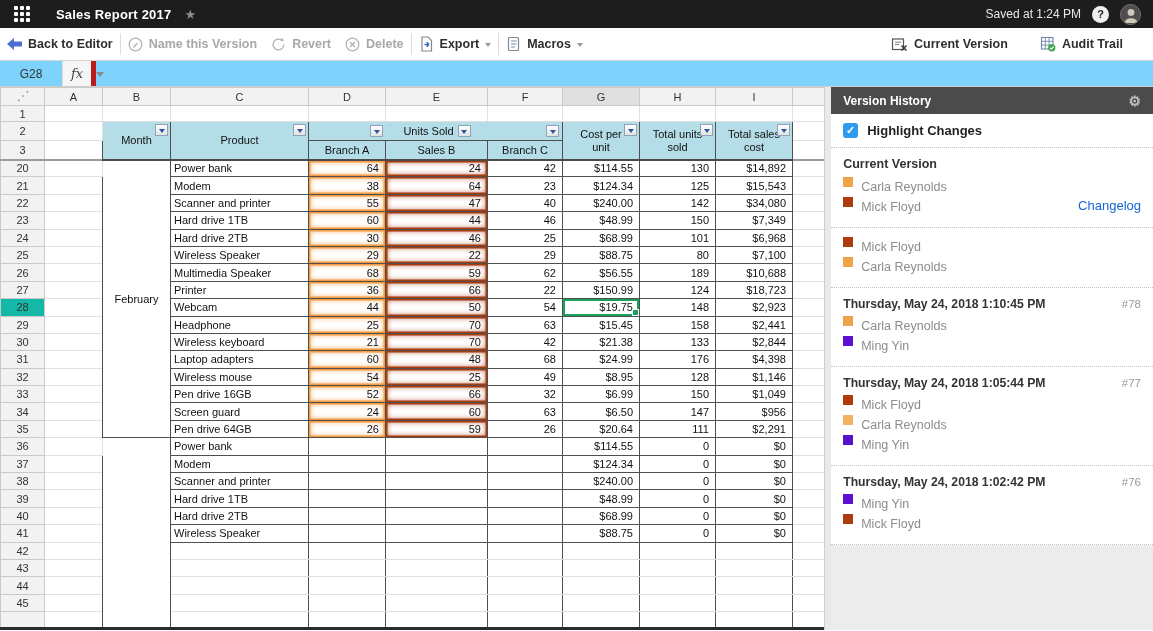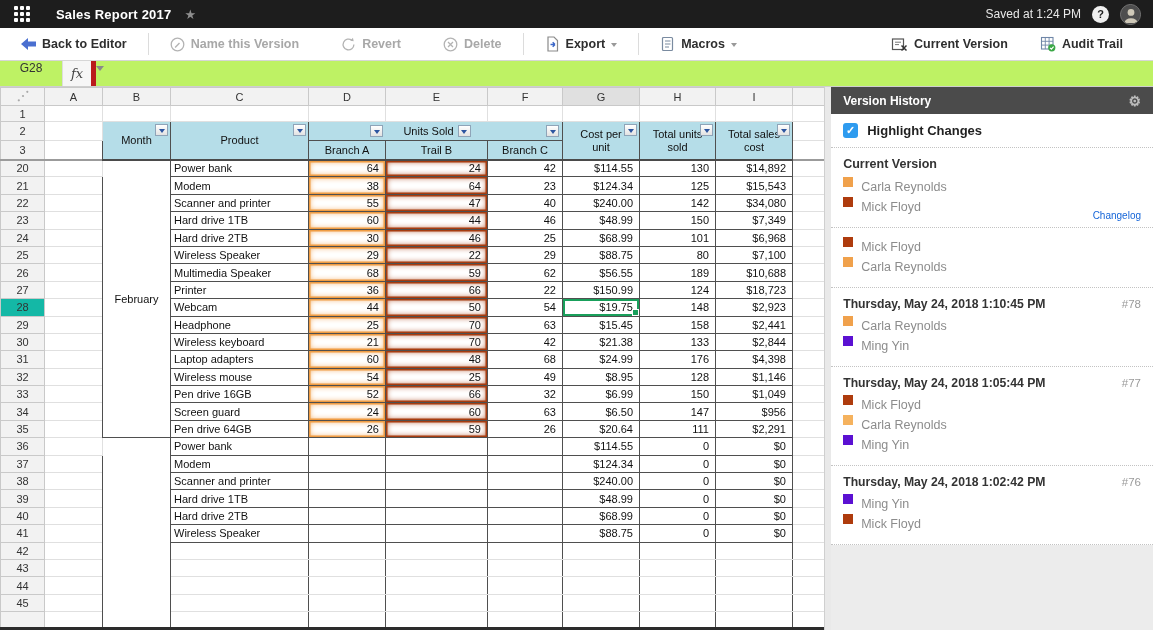--- a/index.html
+++ b/index.html
@@ -13,29 +13,29 @@
   .doc-title{font-weight:bold;font-size:13px;margin-left:26px;letter-spacing:.2px}
   .star{color:#8f8f8f;font-size:13px;margin-left:13px}
   .topbar-right{margin-left:auto;display:flex;align-items:center;gap:11px;margin-right:12px}
   .saved{font-size:12px;color:#e8e8e8}
   .help{width:17px;height:17px;border-radius:50%;background:#efefef;color:#1d1d1d;font-weight:bold;
         font-size:11px;display:flex;align-items:center;justify-content:center}
   .avatar{width:21px;height:21px;border-radius:50%;overflow:hidden;border:1px solid #777;background:#4e4e4e}
 
   
   .toolbar{height:33px;background:#fff;border-bottom:1px solid #d6d6d6;display:flex;align-items:center;font-size:12.5px}
-  .titem{display:flex;align-items:center;gap:6px;padding:0 21px;font-weight:bold;color:#2e2e2e;cursor:pointer;white-space:nowrap}
+  .titem{display:flex;align-items:center;gap:6px;padding:0 7px;font-weight:bold;color:#2e2e2e;cursor:pointer;white-space:nowrap}
   .titem.disabled{color:#a8a8a8;cursor:default}
   .tsep{width:1px;height:22px;background:#dcdcdc}
   .caret{width:0;height:0;border:3.5px solid transparent;border-top:4.5px solid #999;margin-top:4px}
   .toolbar-right{margin-left:auto;display:flex;align-items:center;margin-right:14px}
   .toolbar-right .titem{padding:0 16px}
 
   
-  .fbar{height:26px;border-bottom:1px solid #cfcfcf;display:flex;align-items:flex-start;background:#bef264}
+  .fbar{height:26px;border-bottom:1px solid #cfcfcf;display:flex;align-items:center;background:#7dd3fc}
   .namebox{width:62px;text-align:center;font-size:12px;color:#333}
   .fxbox{width:34px;height:100%;border-left:1px solid #ddd;border-right:5px solid #b91c1c;background:#f6f6f6;
          display:flex;align-items:center;justify-content:center;font-family:"DejaVu Serif",serif;
          font-style:italic;font-size:13px;color:#444}
   .fval{padding-left:9px;font-size:12px;color:#111;flex:1}
   .fchev{width:0;height:0;border:4px solid transparent;border-top:5px solid #8a8a8a;margin:5px 9px 0 0}
 
   
   .main{display:flex;height:543px}
   .sheet{width:866px;position:relative;background:#fff;overflow:hidden}
@@ -86,21 +86,21 @@
          font-size:12px;font-weight:bold;flex:0 0 auto}
   .gear{margin-left:auto;color:#bcbcbc;font-size:14px;cursor:pointer}
   .hlrow{display:flex;align-items:center;gap:9px;padding:9px 12px;border-bottom:1px dotted #c3c3c3;
          font-weight:bold;color:#1f1f1f;font-size:13px}
   .cbx{width:15px;height:15px;border-radius:3px;background:#2e9bef;color:#fff;font-size:11px;
        display:flex;align-items:center;justify-content:center;cursor:pointer}
   .section{padding:9px 12px 10px;border-bottom:1px dotted #c3c3c3;position:relative}
   .cv-title{font-weight:bold;color:#333;font-size:12.5px;margin-bottom:6px}
   .author{display:flex;align-items:flex-start;gap:8px;color:#8c8c8c;line-height:20px;font-size:12.5px}
   .swatch{width:10px;height:10px;display:inline-block;flex:0 0 auto}
-  .changelog{position:absolute;right:12px;bottom:6px;color:#1565d8;cursor:pointer;font-size:10px}
+  .changelog{position:absolute;right:12px;bottom:14px;color:#1565d8;cursor:pointer;font-size:13px}
   .ts{display:flex;justify-content:space-between;align-items:baseline;font-weight:bold;color:#333;
       font-size:12.2px;margin-bottom:5px}
   .vnum{color:#9a9a9a;font-weight:normal;font-size:11.5px}
   .panel-rest{flex:1;background:#ececec}
 </style>
 </head>
 <body>
 
 <div class="topbar">
   <span class="apps">
@@ -286,21 +286,21 @@
           <td class="blue t fz" rowspan="2">
             <div class="wraplbl w62">Total sales cost</div>
             <span class="fbtn fabs"></span>
           </td>
           <td class="lg"></td>
         </tr>
         <tr class="r-h3">
           <td class="rh">3</td>
           <td class="lg"></td>
           <td class="blue t">Branch A</td>
-          <td class="blue t">Trail B</td>
+          <td class="blue t">Sales B</td>
           <td class="blue t">Branch C</td>
           <td class="lg"></td>
         </tr>
       <tr class="r-data">
             <td class="rh">20</td>
             <td class="lg"></td>
             <td class="t month-cell" rowspan="16">February</td>
             <td class="t prod">Power bank</td>
             <td class="t num hlA">64</td>
             <td class="t num hlB">24</td>

